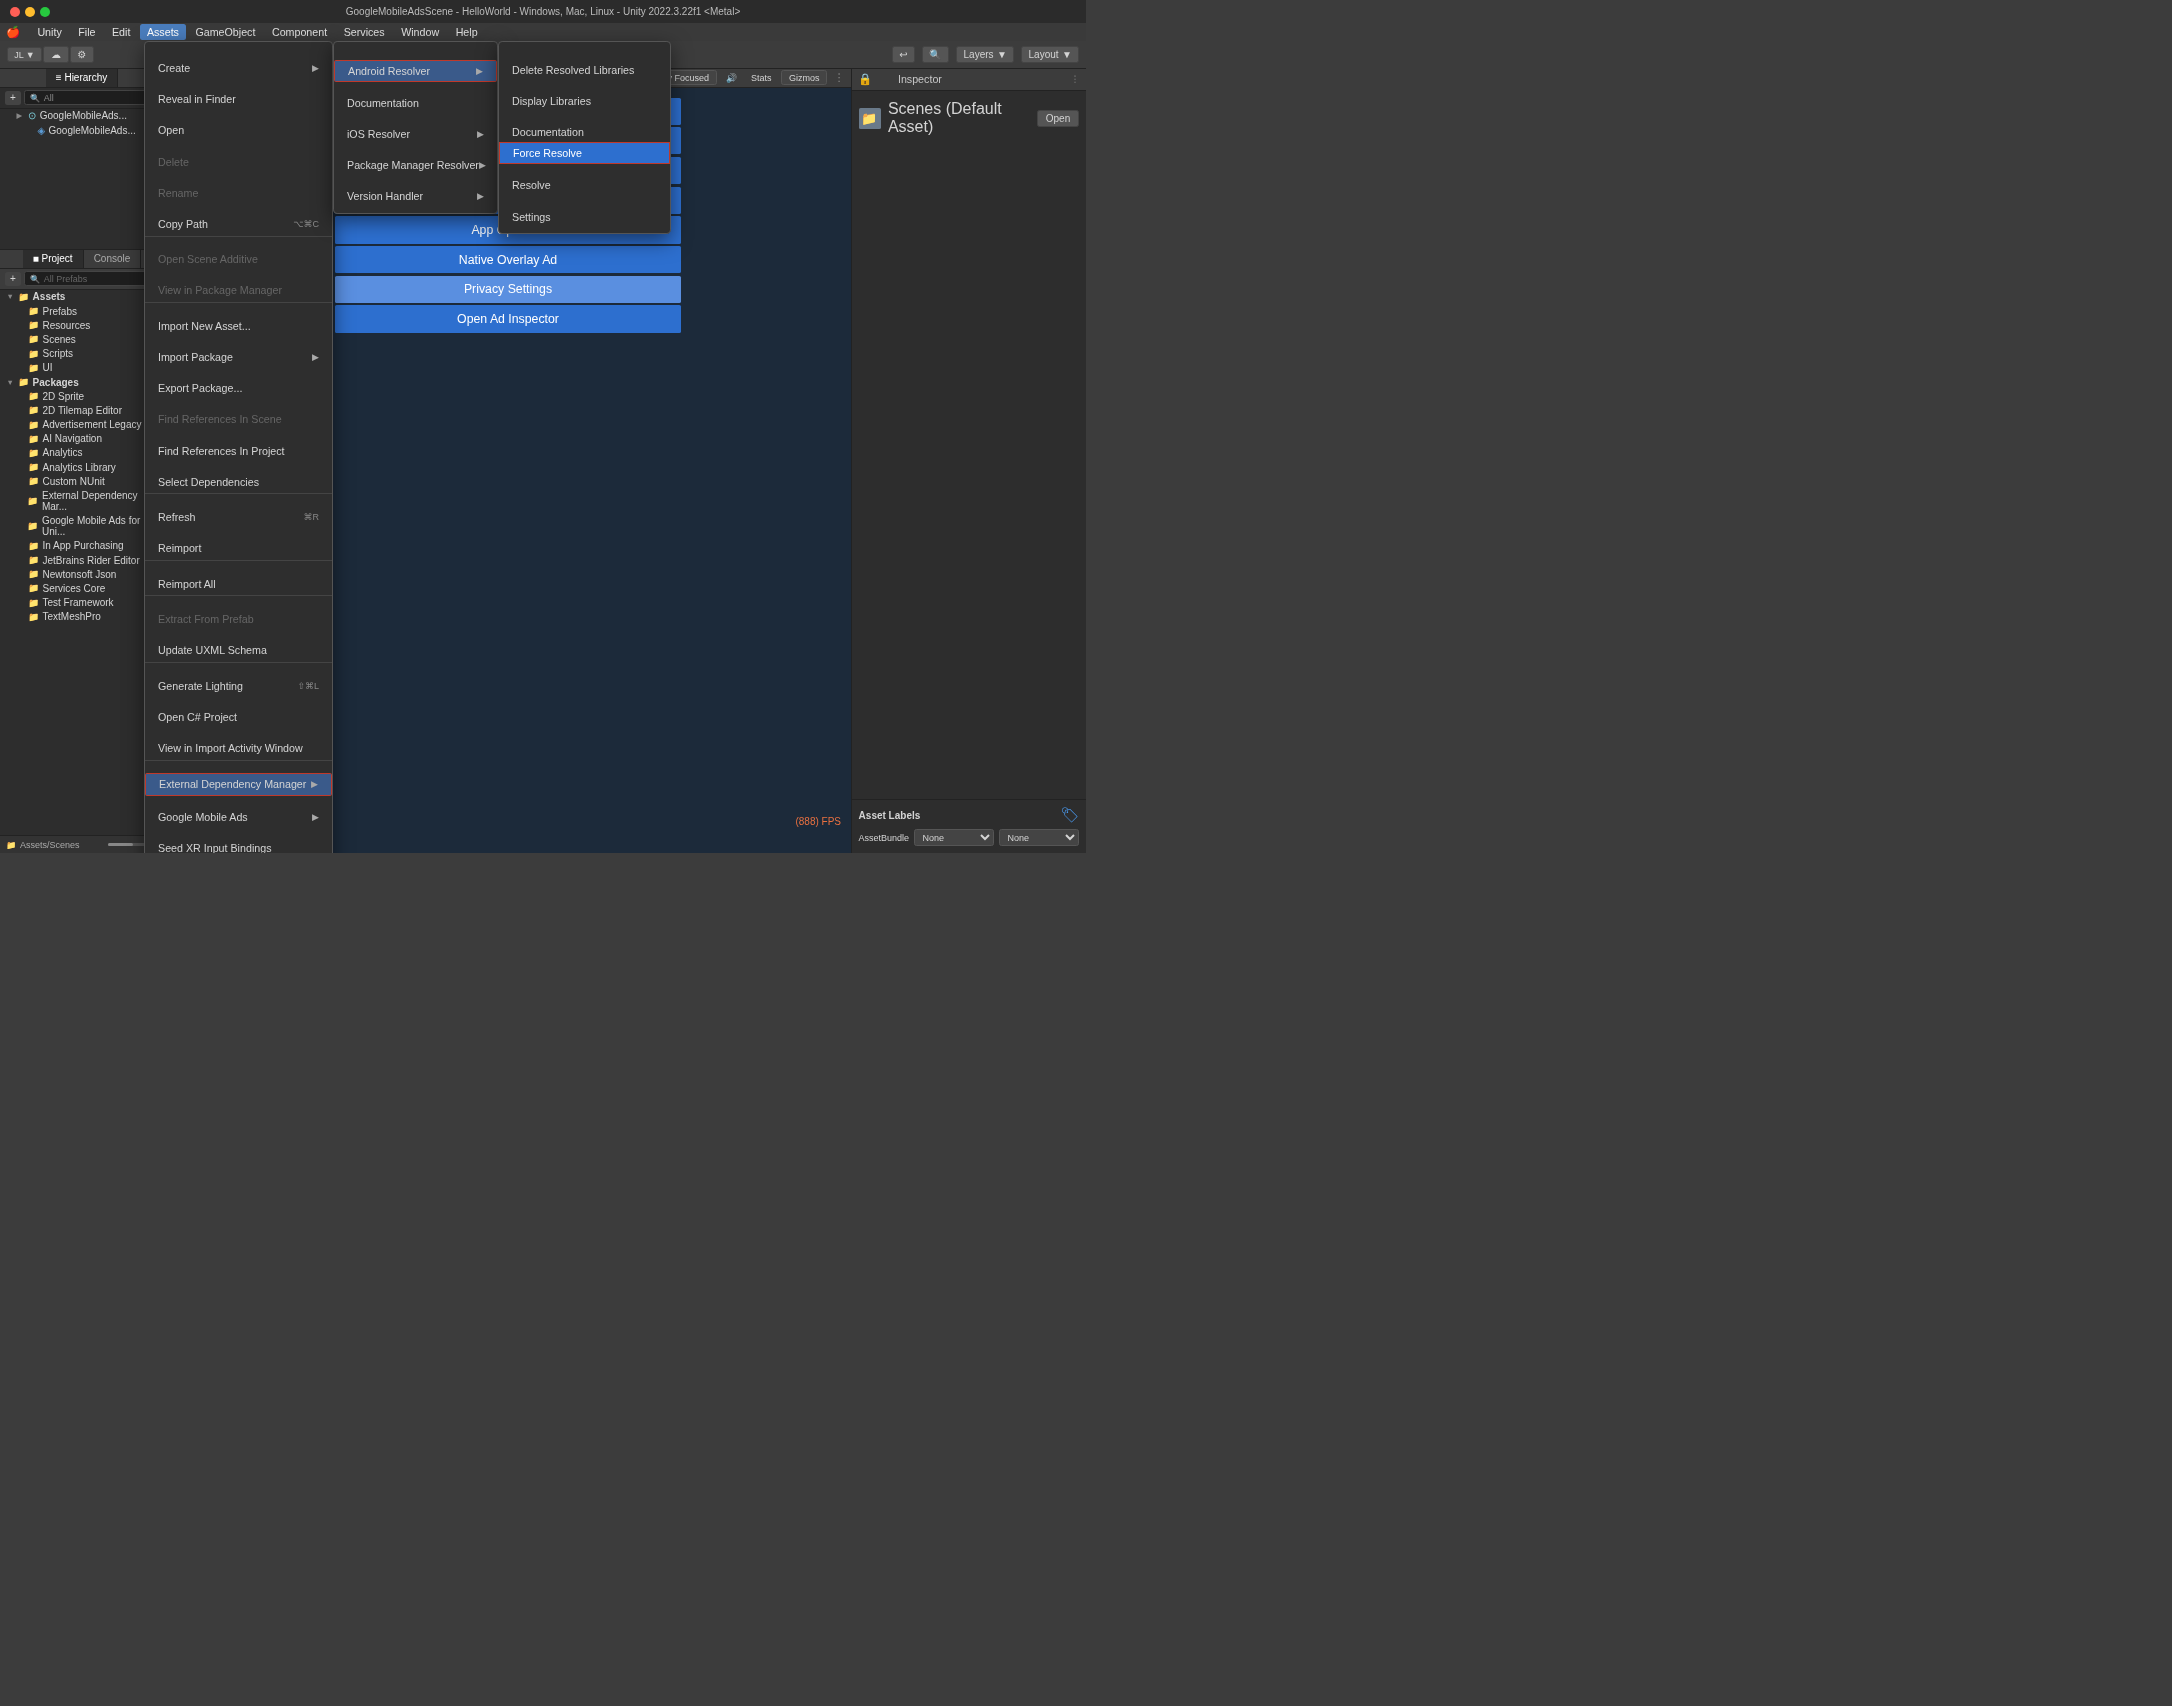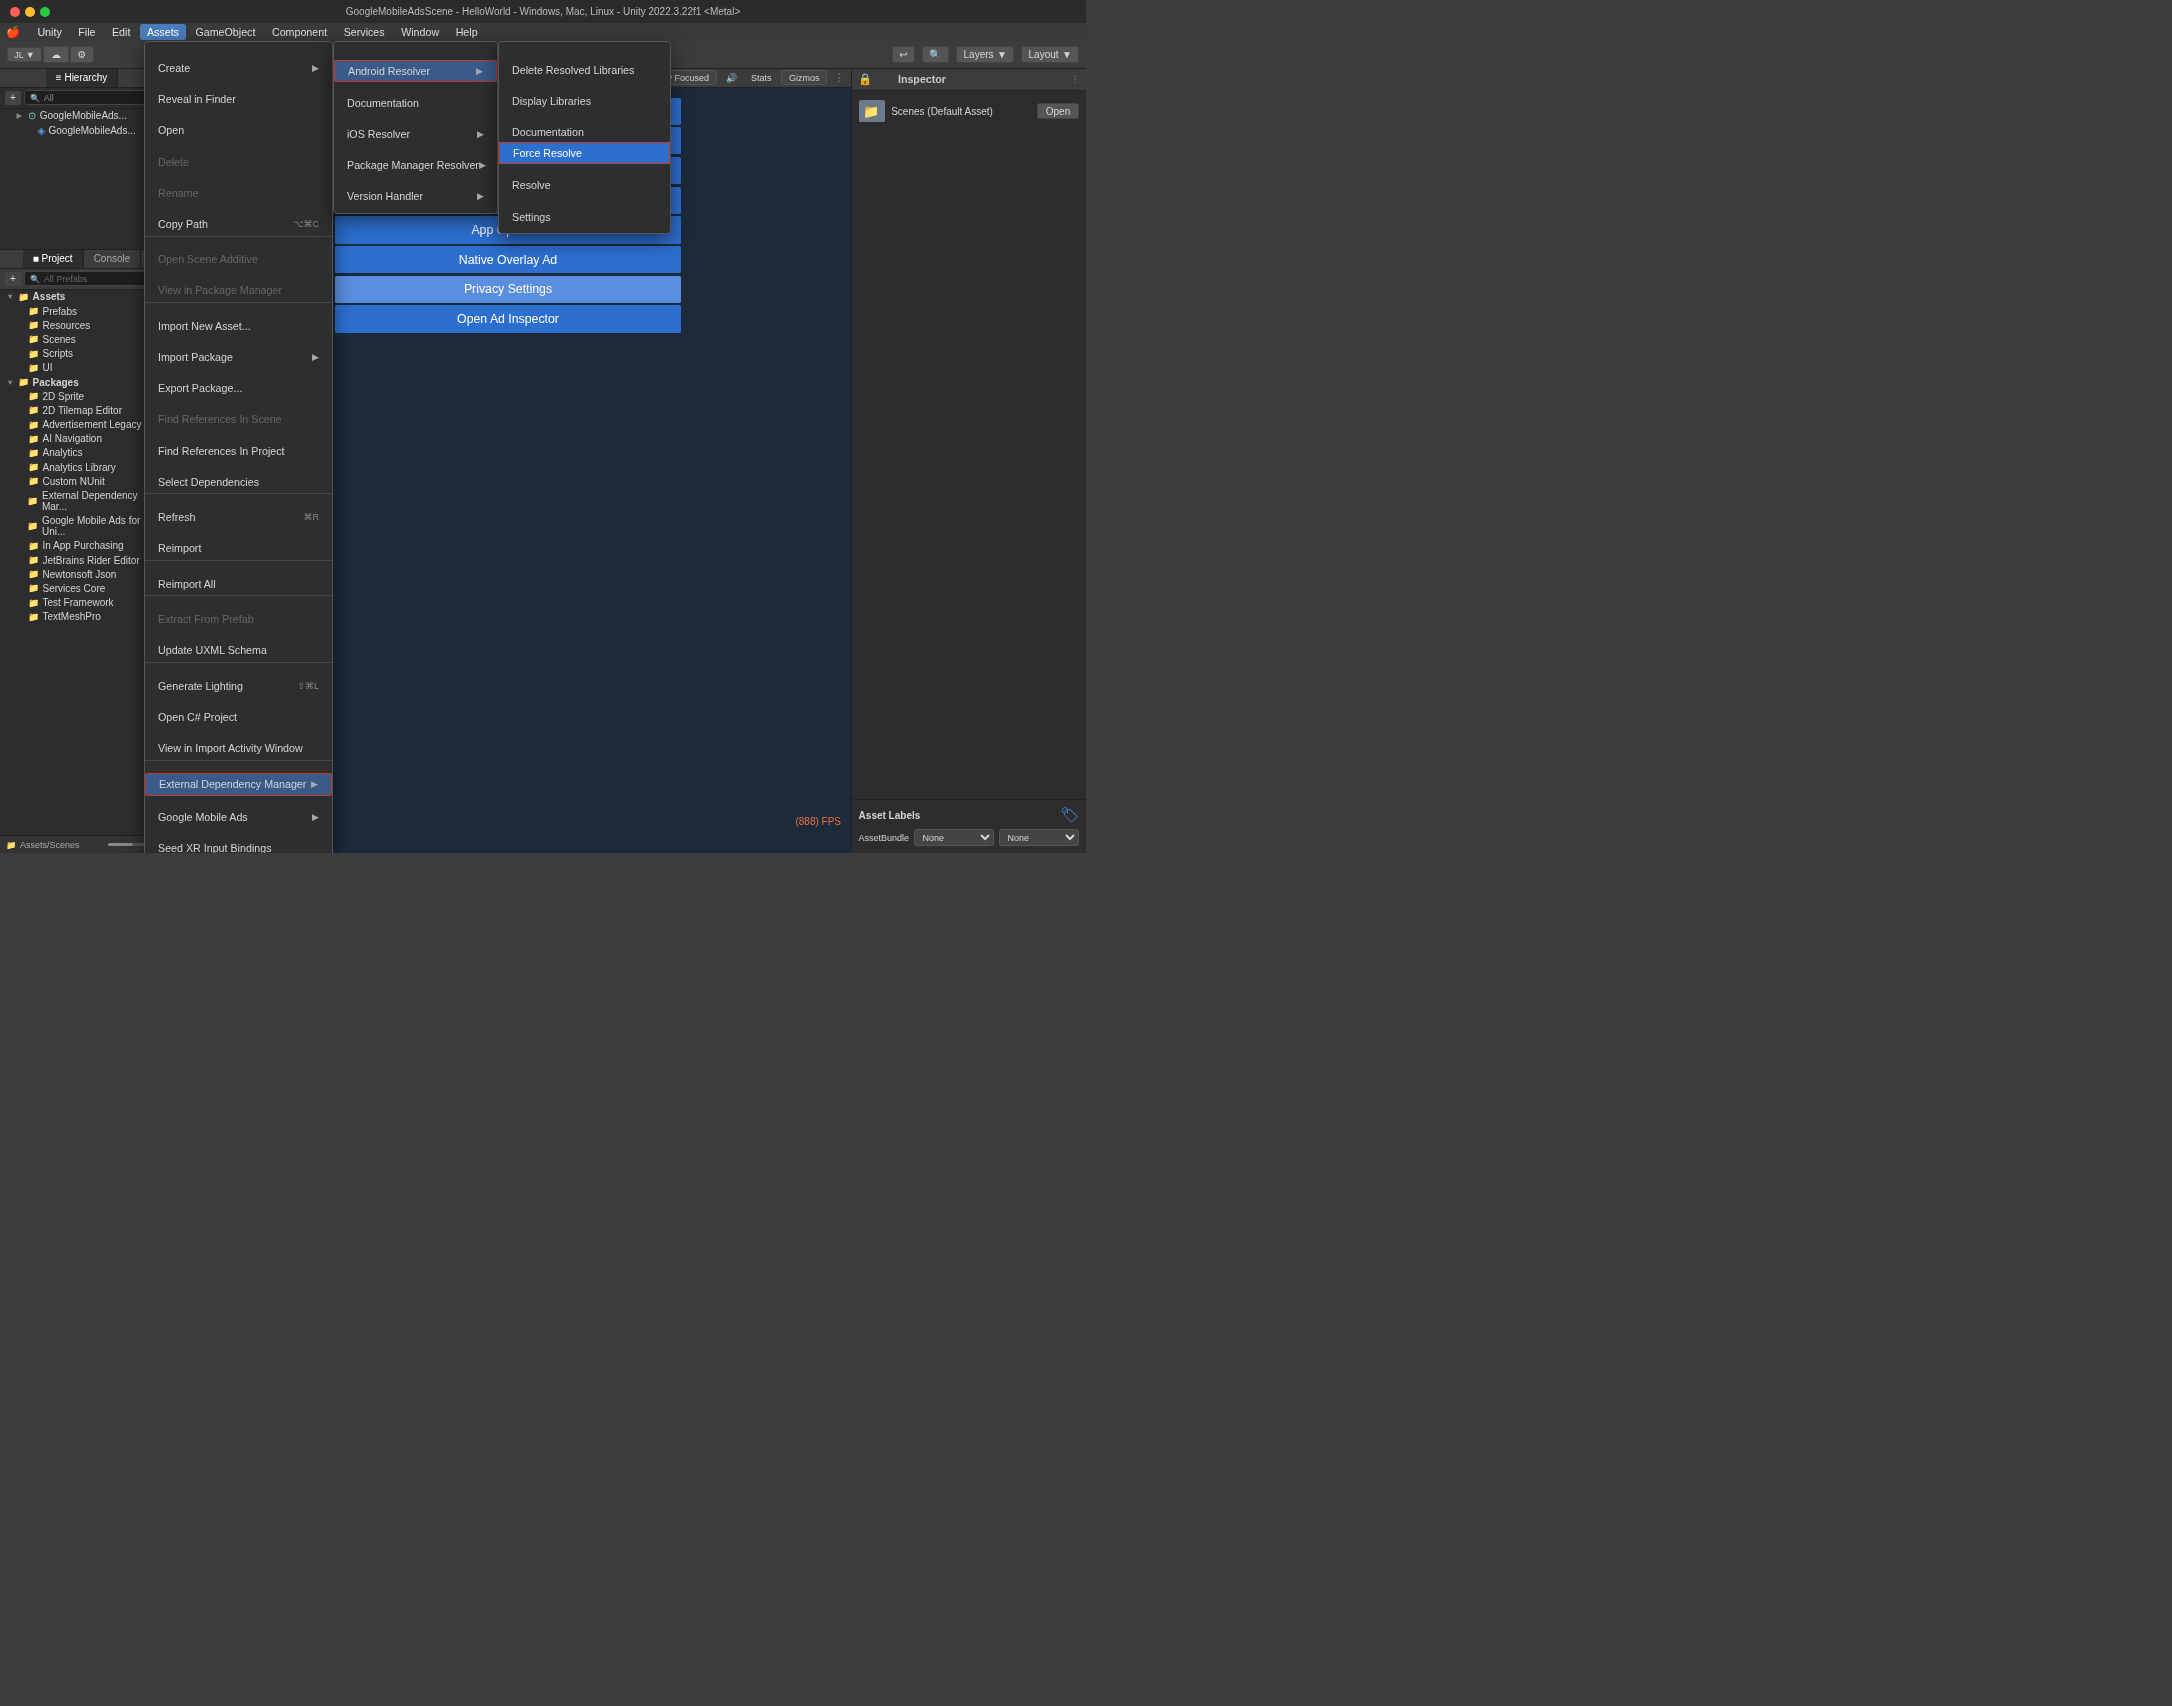--- a/index.html
+++ b/index.html
@@ -491,27 +491,27 @@
       <div class="game-button">Native Overlay Ad</div>
       <div class="game-button selected">Privacy Settings</div>
       <div class="game-button">Open Ad Inspector</div>
       <div style="position:absolute;bottom:26px;right:10px;color:#e87040;font-size:10px;">(888) FPS</div>
     </div>
   </div>
 
   <div style="width:235px;flex-shrink:0;background:#2d2d2d;border-left:0.8px solid #222;display:flex;flex-direction:column;">
     <div style="background:#3c3c3c;border-bottom:0.8px solid #222;padding:3.3px 6.6px;display:flex;align-items:center;gap:5px;">
       <span style="font-size:11.5px;cursor:pointer;">🔒</span>
-      <span style="font-size:10.7px;font-weight:700;color:#c8c8c8;padding-left:20px;">Inspector</span>
+      <span style="font-size:10.7px;font-weight:400;color:#c8c8c8;padding-left:20px;">Inspector</span>
       <span style="margin-left:auto;font-size:9px;color:#888;cursor:pointer;">⋮</span>
     </div>
     <div style="padding:6.6px;">
       <div style="display:flex;align-items:center;gap:6.6px;padding:3.3px 0;">
         <div style="width:26px;height:21.4px;background:#6a7a8a;border-radius:1.6px;display:flex;align-items:center;justify-content:center;font-size:13px;">📁</div>
-        <span style="font-size:10px;">Scenes (Default Asset)</span>
+        <span style="font-size:16px;">Scenes (Default Asset)</span>
         <button style="margin-left:auto;background:#555;border:0.8px solid #444;border-radius:2.5px;color:#d4d4d4;padding:1.6px 8.2px;font-size:10px;cursor:pointer;">Open</button>
       </div>
     </div>
     <div style="flex:1;"></div>
 
     <div style="border-top:0.8px solid #222;padding:6.6px;">
       <div style="display:flex;align-items:center;justify-content:space-between;margin-bottom:5px;">
         <span style="font-size:10px;font-weight:600;">Asset Labels</span>
         <span style="font-size:15px;color:#4a9af0;cursor:pointer;">🏷</span>
       </div>

